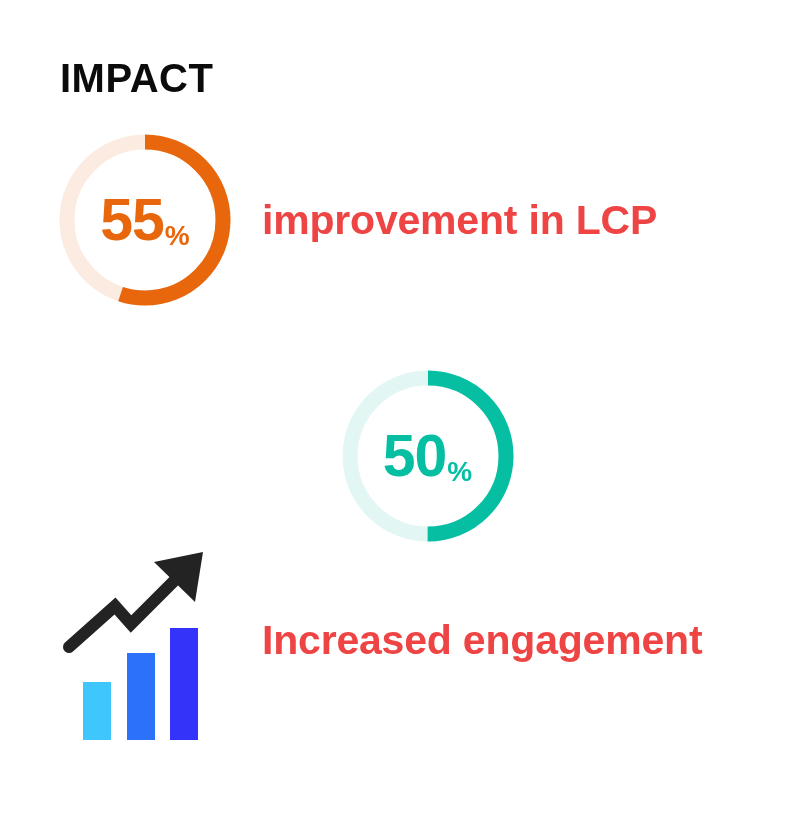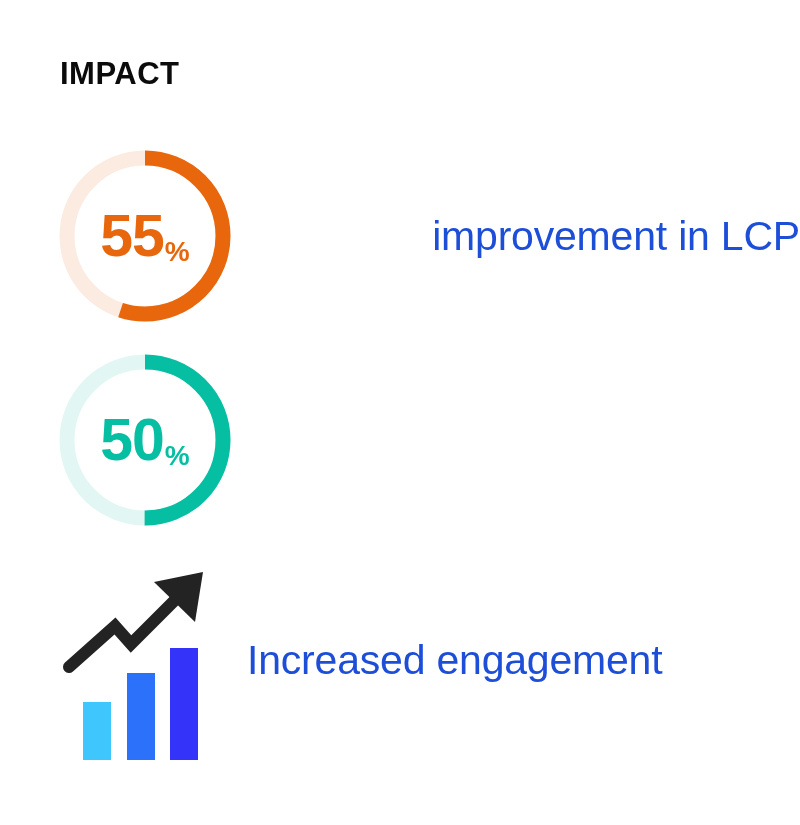--- a/index.html
+++ b/index.html
@@ -22,40 +22,40 @@
     box-sizing: border-box;
     background: #ffffff;
     border-radius: 40px;
     overflow: hidden;
   }
 
   .card-title {
     position: absolute;
     left: 60px;
     top: 58px;
-    font-size: 31px;
+    font-size: 40px;
     font-weight: bold;
     letter-spacing: 0.5px;
     color: #0b0b0b;
     line-height: 1;
     white-space: nowrap;
   }
 
   .stat-row {
     position: absolute;
     left: 0;
     width: 800px;
     display: flex;
     flex-direction: row;
     align-items: center;
   }
 
-  .stat-row-1 { top: 146px; height: 180px; text-align: right; }
-  .stat-row-2 { top: 350px; height: 180px; }
-  .stat-row-3 { top: 560px; height: 200px; }
+  .stat-row-1 { top: 130px; height: 180px; }
+  .stat-row-2 { top: 366px; height: 180px; flex-direction: column; }
+  .stat-row-3 { top: 540px; height: 200px; }
 
   .visual-slot {
     position: relative;
     width: 180px;
     height: 180px;
     margin-left: 55px;
     flex: 0 0 auto;
   }
   .visual-slot-icon {
     width: 180px;
@@ -95,24 +95,24 @@
   .donut-unit {
     font-size: 28px;
     font-weight: bold;
     line-height: 1;
     align-self: flex-end;
     padding-bottom: 60px;
     margin-left: 1px;
   }
 
   .stat-text {
-    margin-left: 12px;
+    margin-left: 27px;
     font-size: 41px;
-    font-weight: normal;
-    color: #1d4ed8;
+    font-weight: bold;
+    color: #ef4444;
     line-height: 1.18;
     letter-spacing: -0.2px;
     flex: 1 1 auto;
   }
   .stat-text .line { display: block; }
 
   .growth-icon { display: block; width: 180px; height: 200px; }
 </style>
 </head>
 <body>

